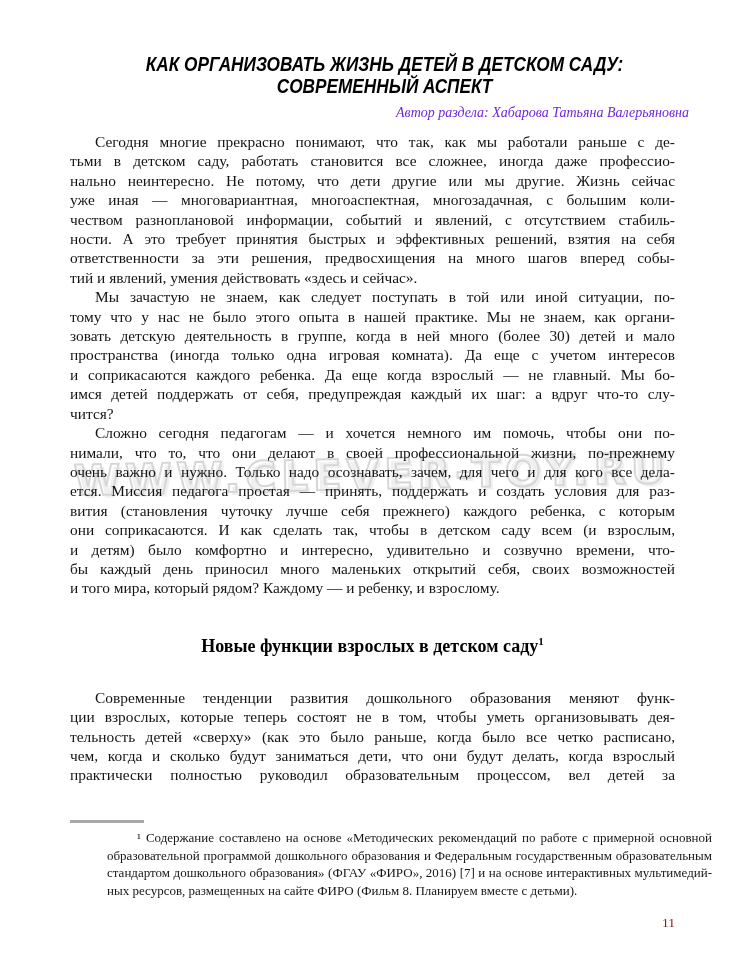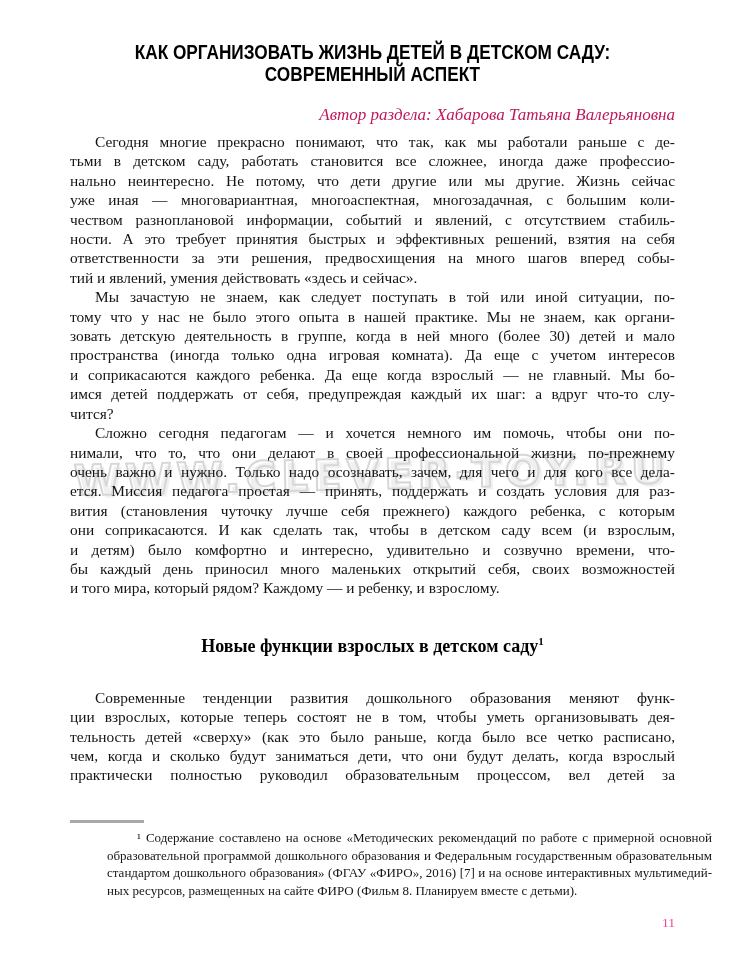--- a/index.html
+++ b/index.html
@@ -15,22 +15,22 @@
   .title{
     position:absolute;top:41px;left:70px;width:605px;
     text-align:center;
     font-family:"Liberation Sans", sans-serif;
     font-weight:bold;color:#000;
     font-size:21px;line-height:22px;
   }
   .title .tline{display:block;transform:scaleX(0.82);transform-origin:50% 50%;white-space:nowrap;}
   
   .author{
-    position:absolute;top:105px;left:70px;width:605px;
-    text-align:right;font-style:italic;font-size:17px;color:#be185d;
+    position:absolute;top:105px;left:84px;width:605px;
+    text-align:right;font-style:italic;font-size:14px;color:#6d28d9;
   }
   
   .watermark{
     position:absolute;top:450px;left:0;width:744px;
     text-align:center;
     font-family:"DejaVu Sans", sans-serif;
     font-weight:bold;font-size:42px;letter-spacing:5px;
     color:rgba(255,255,255,0);
     -webkit-text-stroke:2px #d7d7d7;
     text-shadow:3px 3px 0 rgba(205,205,205,0.30);
@@ -56,31 +56,31 @@
     background:#a9a9a9;z-index:1;
   }
   .footnote{
     position:absolute;top:829px;left:70px;width:605px;
     font-size:13px;line-height:17.6px;color:#161616;z-index:1;margin-left:37px;
   }
   .footnote .jline.indent{text-indent:30px;}
   
   .pagenum{
     position:absolute;top:915px;left:70px;width:605px;
-    text-align:right;font-size:13.5px;color:#ec4899;
+    text-align:right;font-size:13.5px;color:#7f1d1d;
   }
 </style>
 </head>
 <body>
 
 <div class="page">
 
   <div class="watermark">WWW.CLEVER-TOY.RU</div>
 
-  <h1 class="title" style="margin:0;">
+  <h1 class="title" style="margin:12px;font-style:italic;">
     <span class="tline">КАК ОРГАНИЗОВАТЬ ЖИЗНЬ ДЕТЕЙ В ДЕТСКОМ САДУ:</span>
     <span class="tline">СОВРЕМЕННЫЙ АСПЕКТ</span>
   </h1>
 
   <div class="author">Автор раздела: Хабарова Татьяна Валерьяновна</div>
 
   <div class="bodytext">
     <div>
         <div>
           <div class="jline indent">Сегодня многие прекрасно понимают, что так, как мы работали раньше с де-</div>

